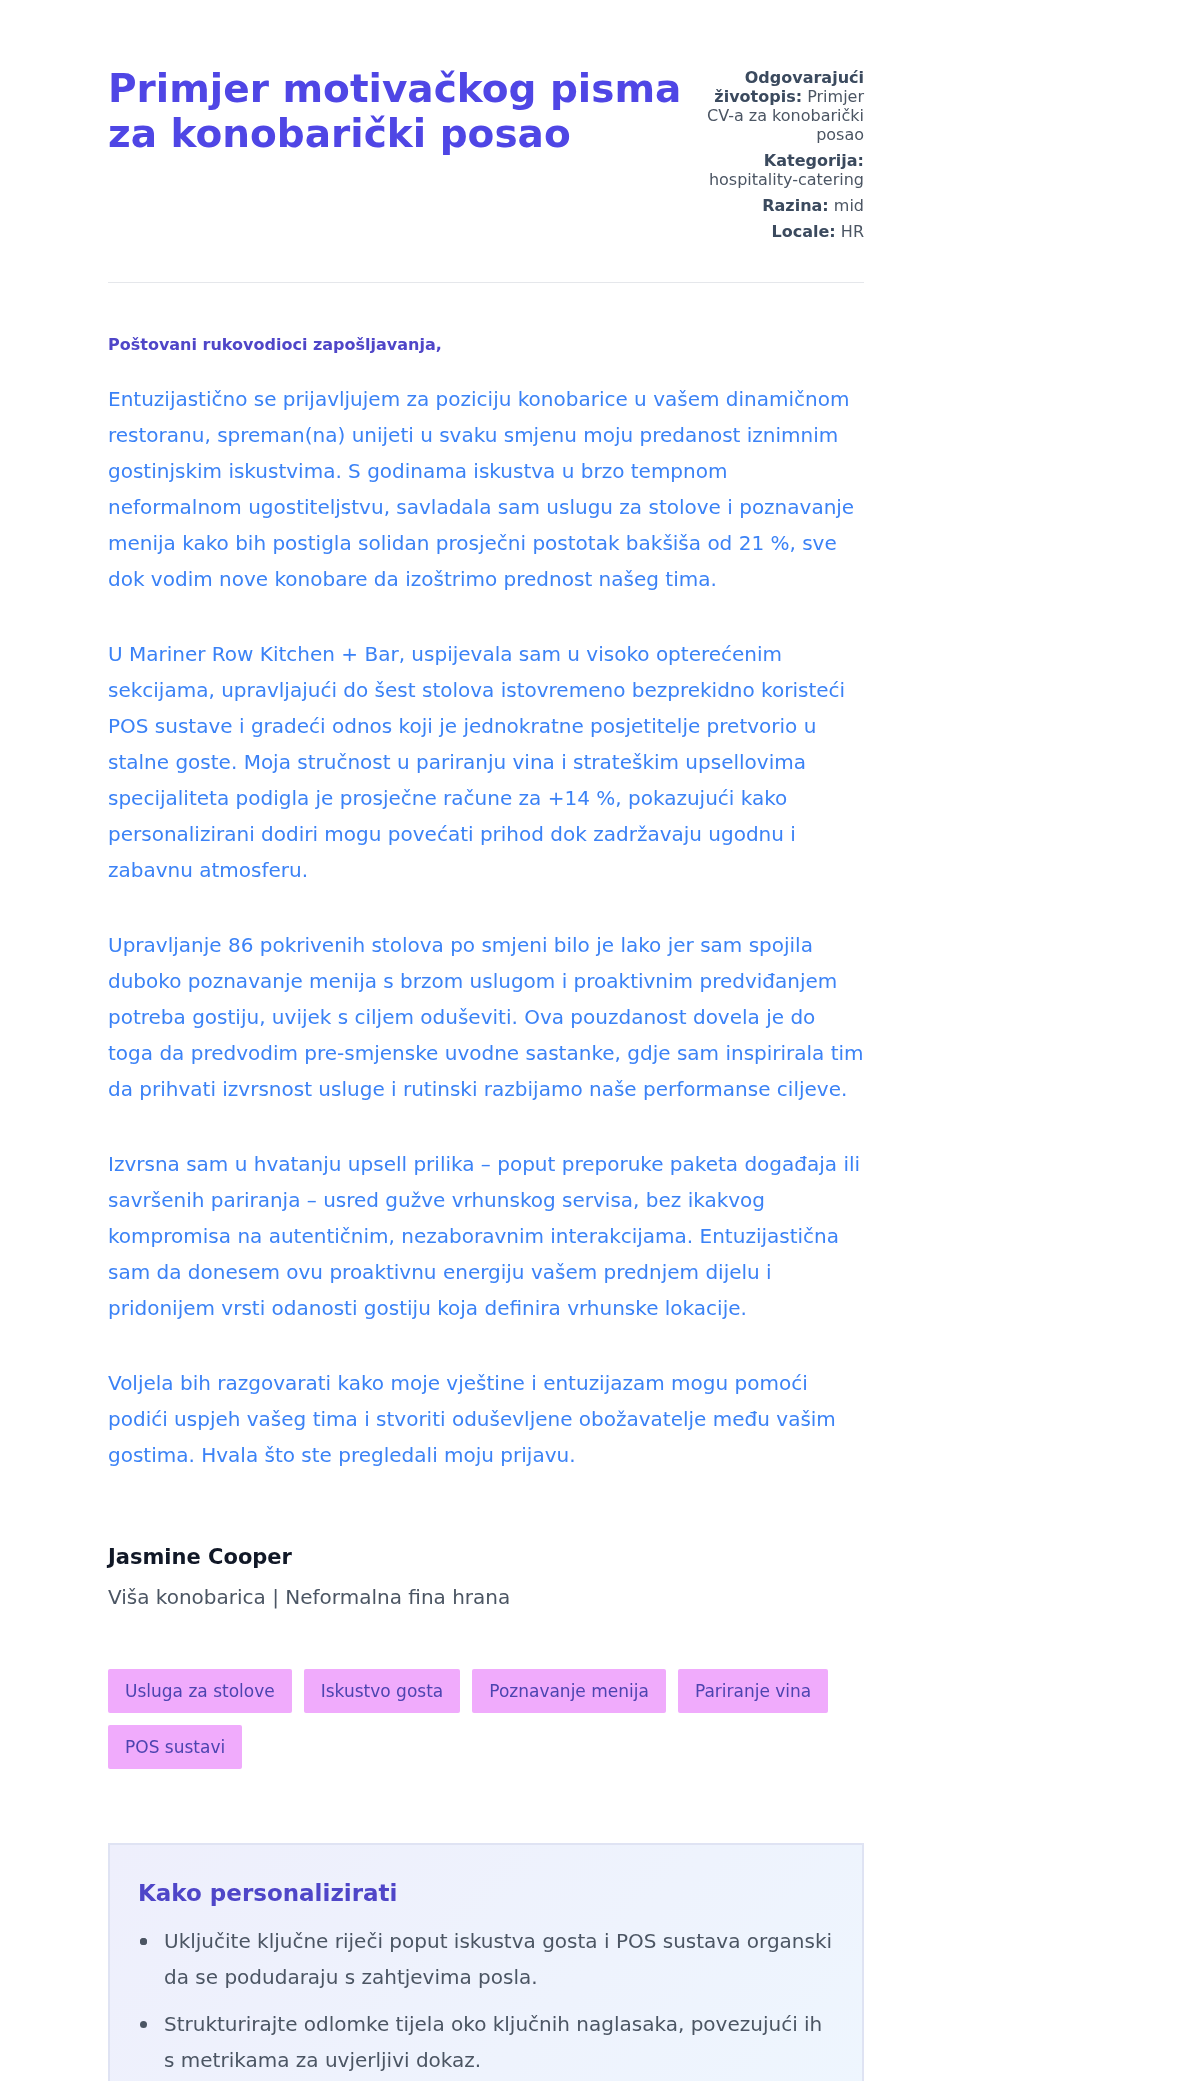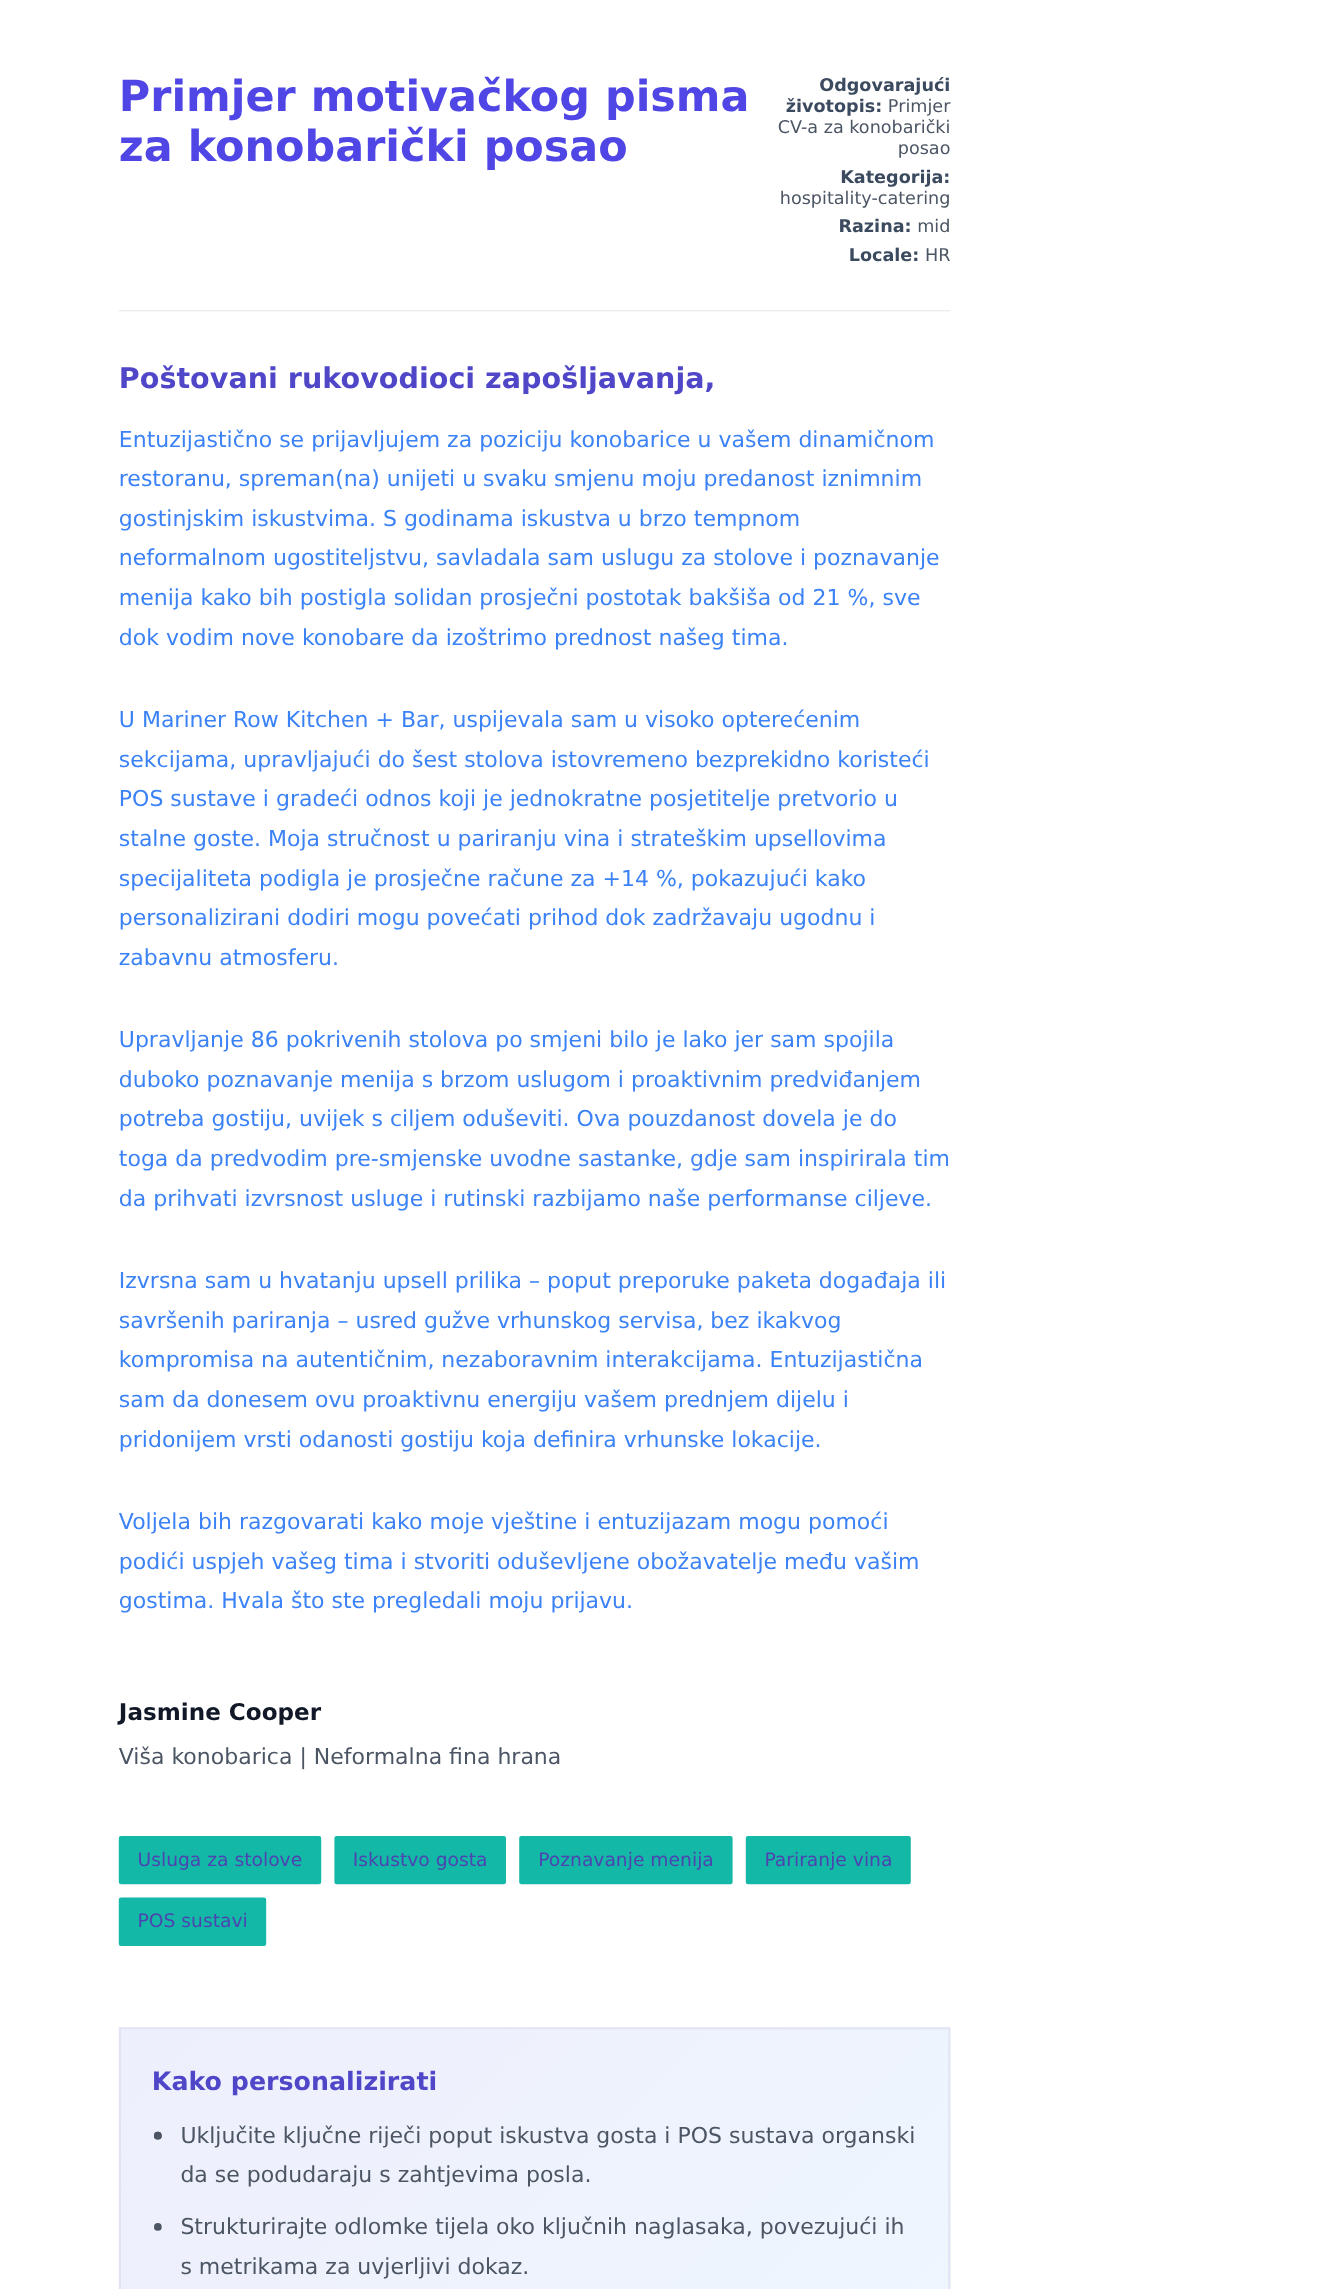--- a/index.html
+++ b/index.html
@@ -44,21 +44,21 @@
       line-height: 19px;
       color: #4b5563;
       margin-top: 2px;
     }
     .meta-row { margin-bottom: 7px; }
     .meta-row .k { font-weight: bold; color: #3b4a5e; }
 
     
     .greeting {
       margin-top: 48px;
-      font-size: 26px;
+      font-size: 16px;
       line-height: 28px;
       font-weight: bold;
       color: #4f46c8;
     }
     .paragraph {
       margin-top: 22px;
       font-size: 20px;
       line-height: 36px;
       color: #3b82f6;
     }
@@ -84,21 +84,21 @@
       margin-top: 58px;
       display: flex;
       flex-wrap: wrap;
       gap: 12px;
     }
     .tag {
       height: 44px;
       padding: 0 17px;
       display: flex;
       align-items: center;
-      background: #14b8a6;
+      background: #f0abfc;
       color: #4c44b0;
       font-size: 17px;
       border-radius: 2px;
     }
 
     
     .tips {
       margin-top: 74px;
       border: 2px solid #dfe3f3;
       background: linear-gradient(135deg, #eeeffc 0%, #eef3fd 60%, #eef6fe 100%);

